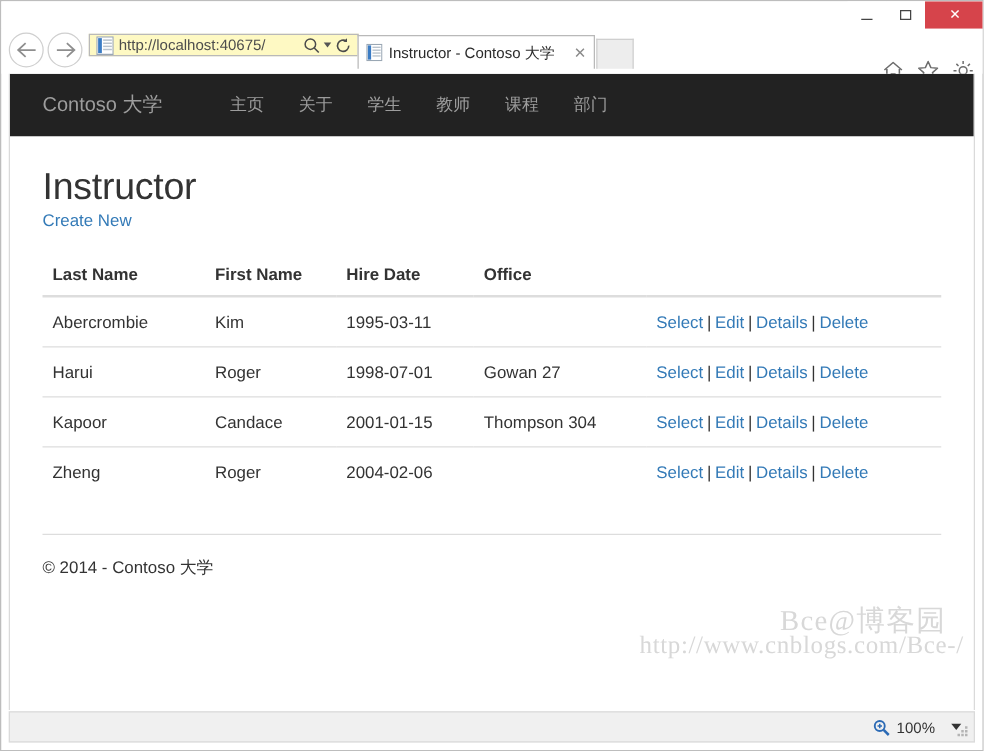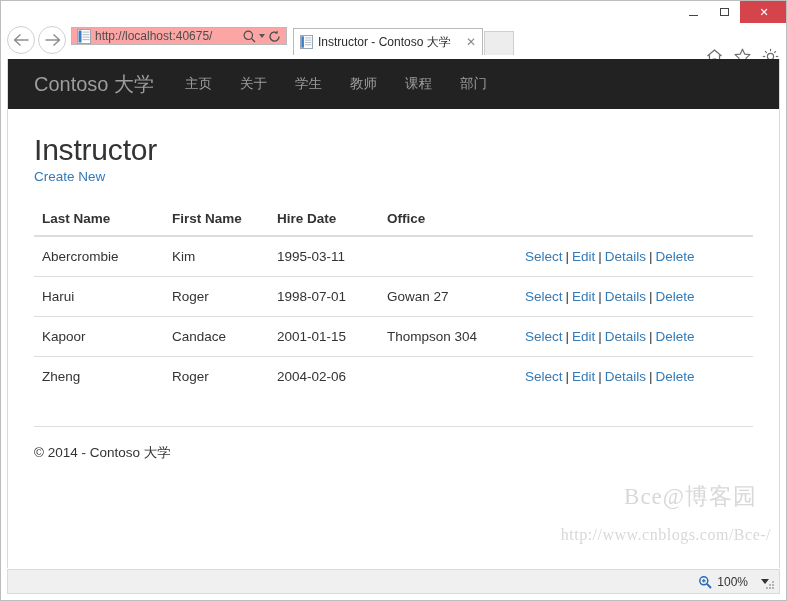--- a/index.html
+++ b/index.html
@@ -60,21 +60,21 @@
     width: 28px; height: 28px; border-radius: 50%;
     border: 1px solid #cfcfcf;
     display: flex; align-items: center; justify-content: center;
   }
   .nav-circle svg { display: block; }
 
   .address-bar {
     position: absolute; left: 70px; top: 4px;
     width: 216px; height: 18px;
     border: 1px solid #b9b9b9;
-    background: #fca5a5;
+    background: #fef9c3;
     display: flex; align-items: center;
     padding: 0 3px;
   }
   .addr-favicon {
     width: 14px; height: 15px; flex: 0 0 auto; margin: 0 4px 0 2px;
   }
   .addr-url {
     flex: 1 1 auto;
     font-size: 12px; color: #4d4d4d;
     white-space: nowrap; overflow: hidden;
@@ -87,21 +87,21 @@
   }
   .addr-caret {
     width: 0; height: 0;
     border-left: 3.5px solid transparent;
     border-right: 3.5px solid transparent;
     border-top: 4px solid #555;
     margin-left: 1px;
   }
 
   .tab-strip {
-    position: absolute; left: 292px; top: 4px;
+    position: absolute; left: 285px; top: 4px;
     display: flex; align-items: flex-end; height: 28px;
   }
   .tab {
     height: 27px;
     border: 1px solid #b9b9b9;
     border-bottom: none;
     background: #ffffff;
     display: flex; align-items: center;
     padding: 0 6px 0 6px;
     min-width: 190px;
@@ -142,22 +142,22 @@
 
   
   .navbar {
     height: 50px;
     background: #222222;
     display: flex; align-items: center;
     padding-left: 26px;
   }
   .brand {
     color: #9d9d9d;
-    font-size: 20px;
-    margin-right: 17px;
+    font-size: 16px;
+    margin-right: 40px;
     white-space: nowrap;
   }
   .nav-links { display: flex; align-items: center; }
   .nav-link {
     color: #9d9d9d;
     font-size: 13.5px;
     padding: 0 14px;
     white-space: nowrap;
   }
 
@@ -227,22 +227,22 @@
     color: #d8d8d8;
     font-family: Liberation Serif, serif;
     white-space: nowrap;
   }
   .wm-top {
     right: 22px; top: 348px;
     font-size: 23px;
     letter-spacing: 1px;
   }
   .wm-bottom {
-    right: 8px; top: 393px;
-    font-size: 16px;
+    right: 8px; top: 372px;
+    font-size: 20px;
     letter-spacing: 0.5px;
   }
 
   
   .status-bar {
     position: absolute;
     left: 6px; bottom: 6px;
     width: 773px; height: 25px;
     background: #f0f0f0;
     border: 1px solid #dadada;

